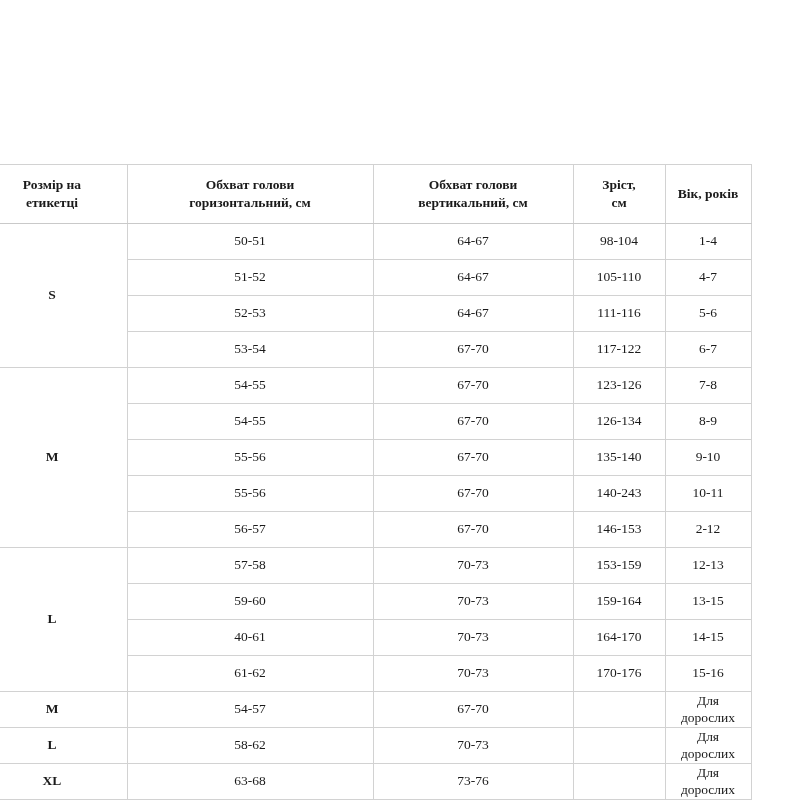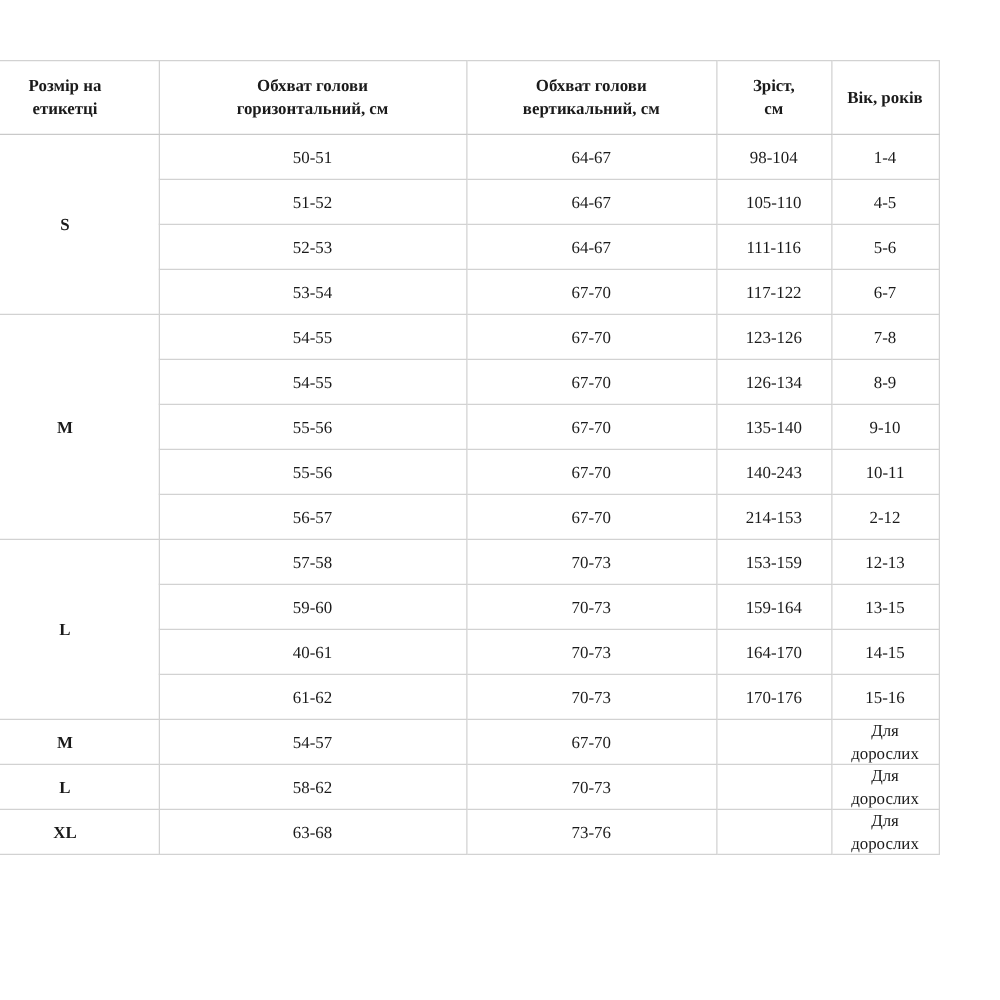--- a/index.html
+++ b/index.html
@@ -11,23 +11,23 @@
   }
   body {
     font-family: "Liberation Serif", serif;
     color: #1a1a1a;
   }
   .page {
     width: 728px;
     height: 800px;
     box-sizing: border-box;
     display: flex;
-    align-items: flex-start;
+    align-items: flex-end;
     justify-content: center;
-    padding-top: 48px;
+    padding-top: 65px;
   }
   table.size-table {
     border-collapse: collapse;
     width: 774px;
     table-layout: fixed;
     border: 1px solid #b9b9b9;
   }
   table.size-table td,
   table.size-table th {
     border: 1px solid #d2d2d2;
@@ -106,21 +106,21 @@
           <td class="size-cell" rowspan="4">S</td>
           <td>50-51</td>
           <td>64-67</td>
           <td>98-104</td>
           <td>1-4</td>
         </tr>
         <tr>
           <td>51-52</td>
           <td>64-67</td>
           <td>105-110</td>
-          <td>4-5</td>
+          <td>4-7</td>
         </tr>
         <tr>
           <td>52-53</td>
           <td>64-67</td>
           <td>111-116</td>
           <td>5-6</td>
         </tr>
         <tr>
           <td>53-54</td>
           <td>67-70</td>
@@ -148,21 +148,21 @@
         </tr>
         <tr>
           <td>55-56</td>
           <td>67-70</td>
           <td>140-243</td>
           <td>10-11</td>
         </tr>
         <tr>
           <td>56-57</td>
           <td>67-70</td>
-          <td>214-153</td>
+          <td>146-153</td>
           <td>2-12</td>
         </tr>
         <tr class="group-start">
           <td class="size-cell" rowspan="4">L</td>
           <td>57-58</td>
           <td>70-73</td>
           <td>153-159</td>
           <td>12-13</td>
         </tr>
         <tr>

